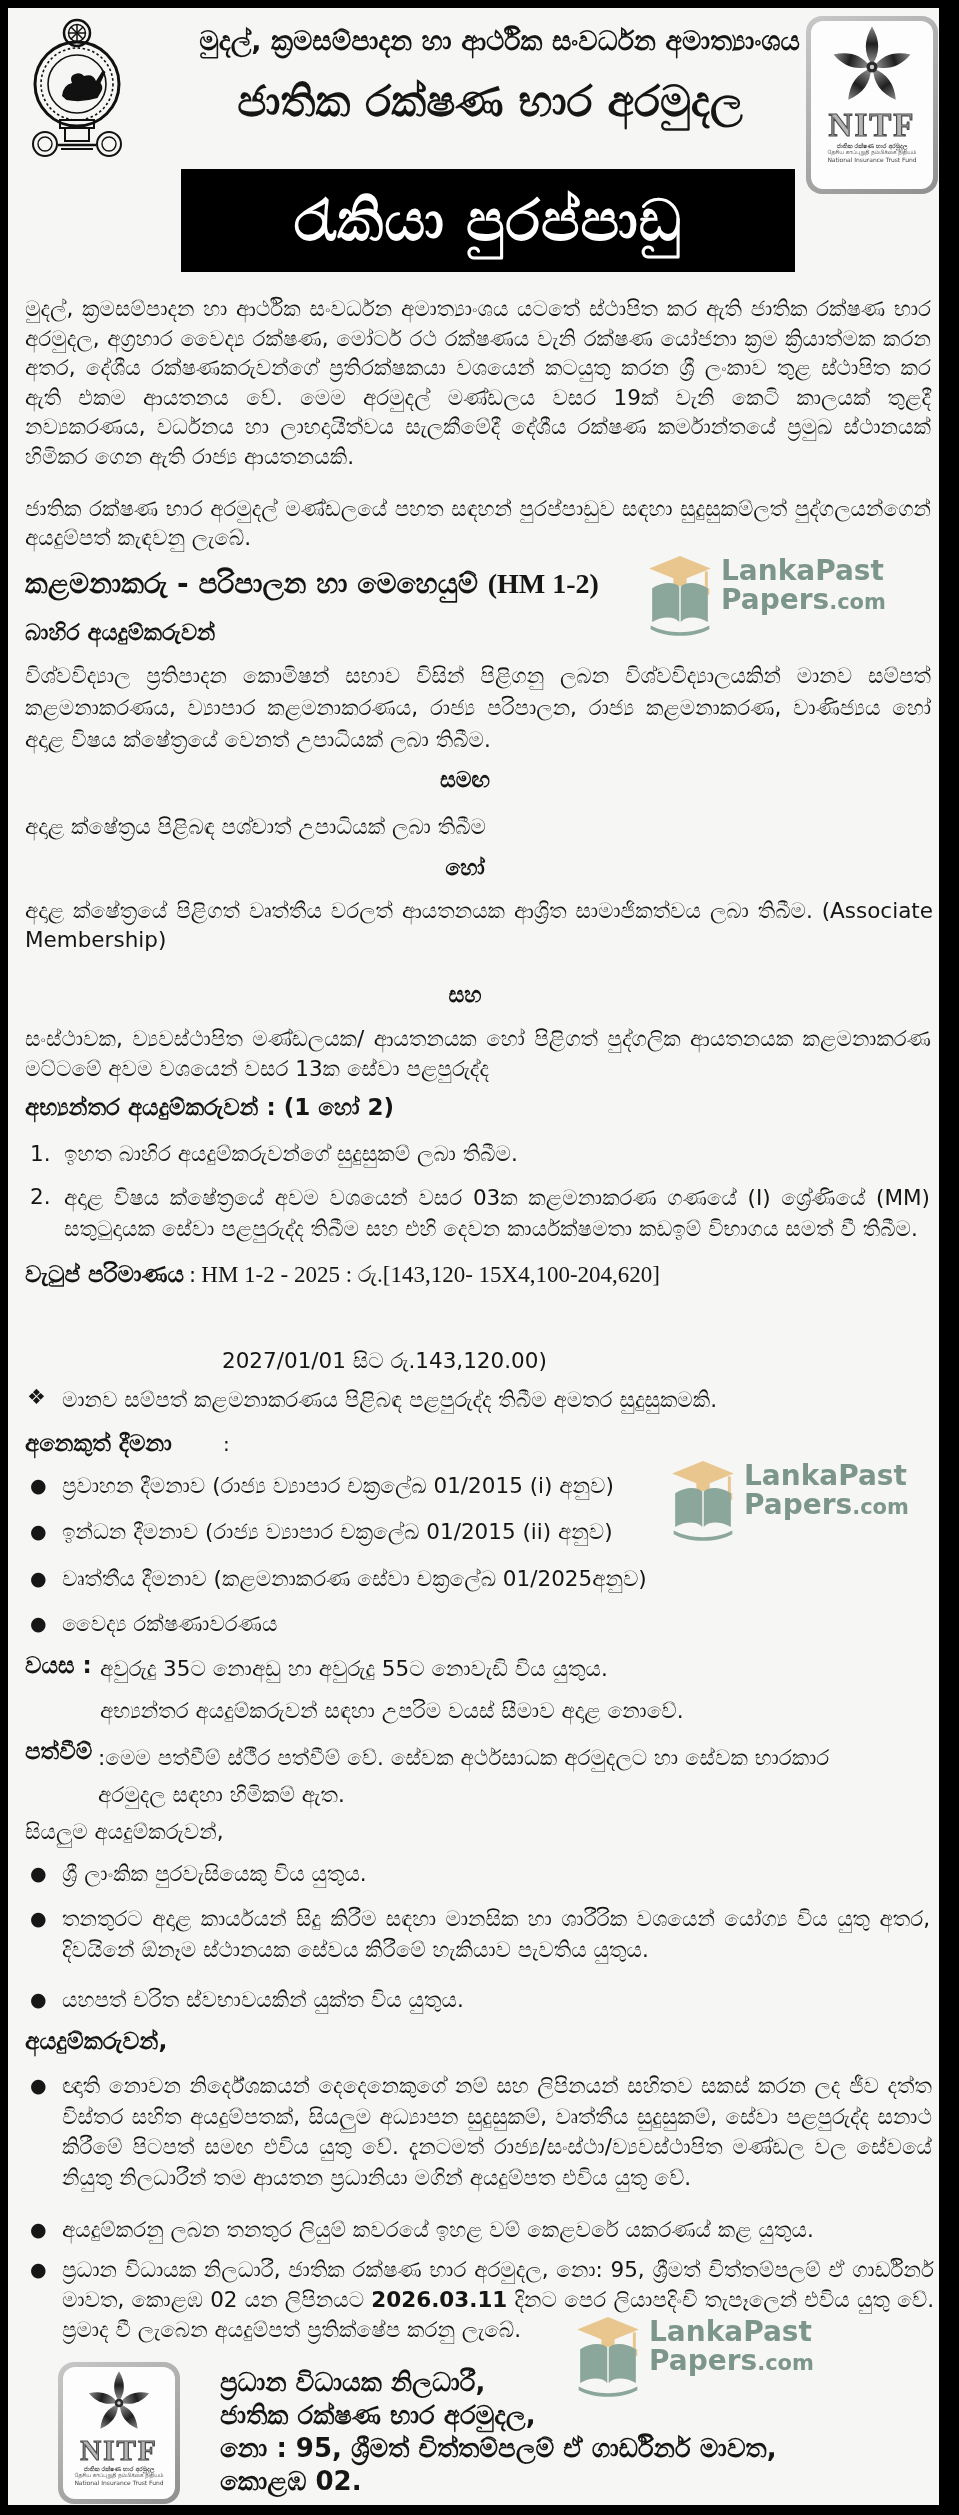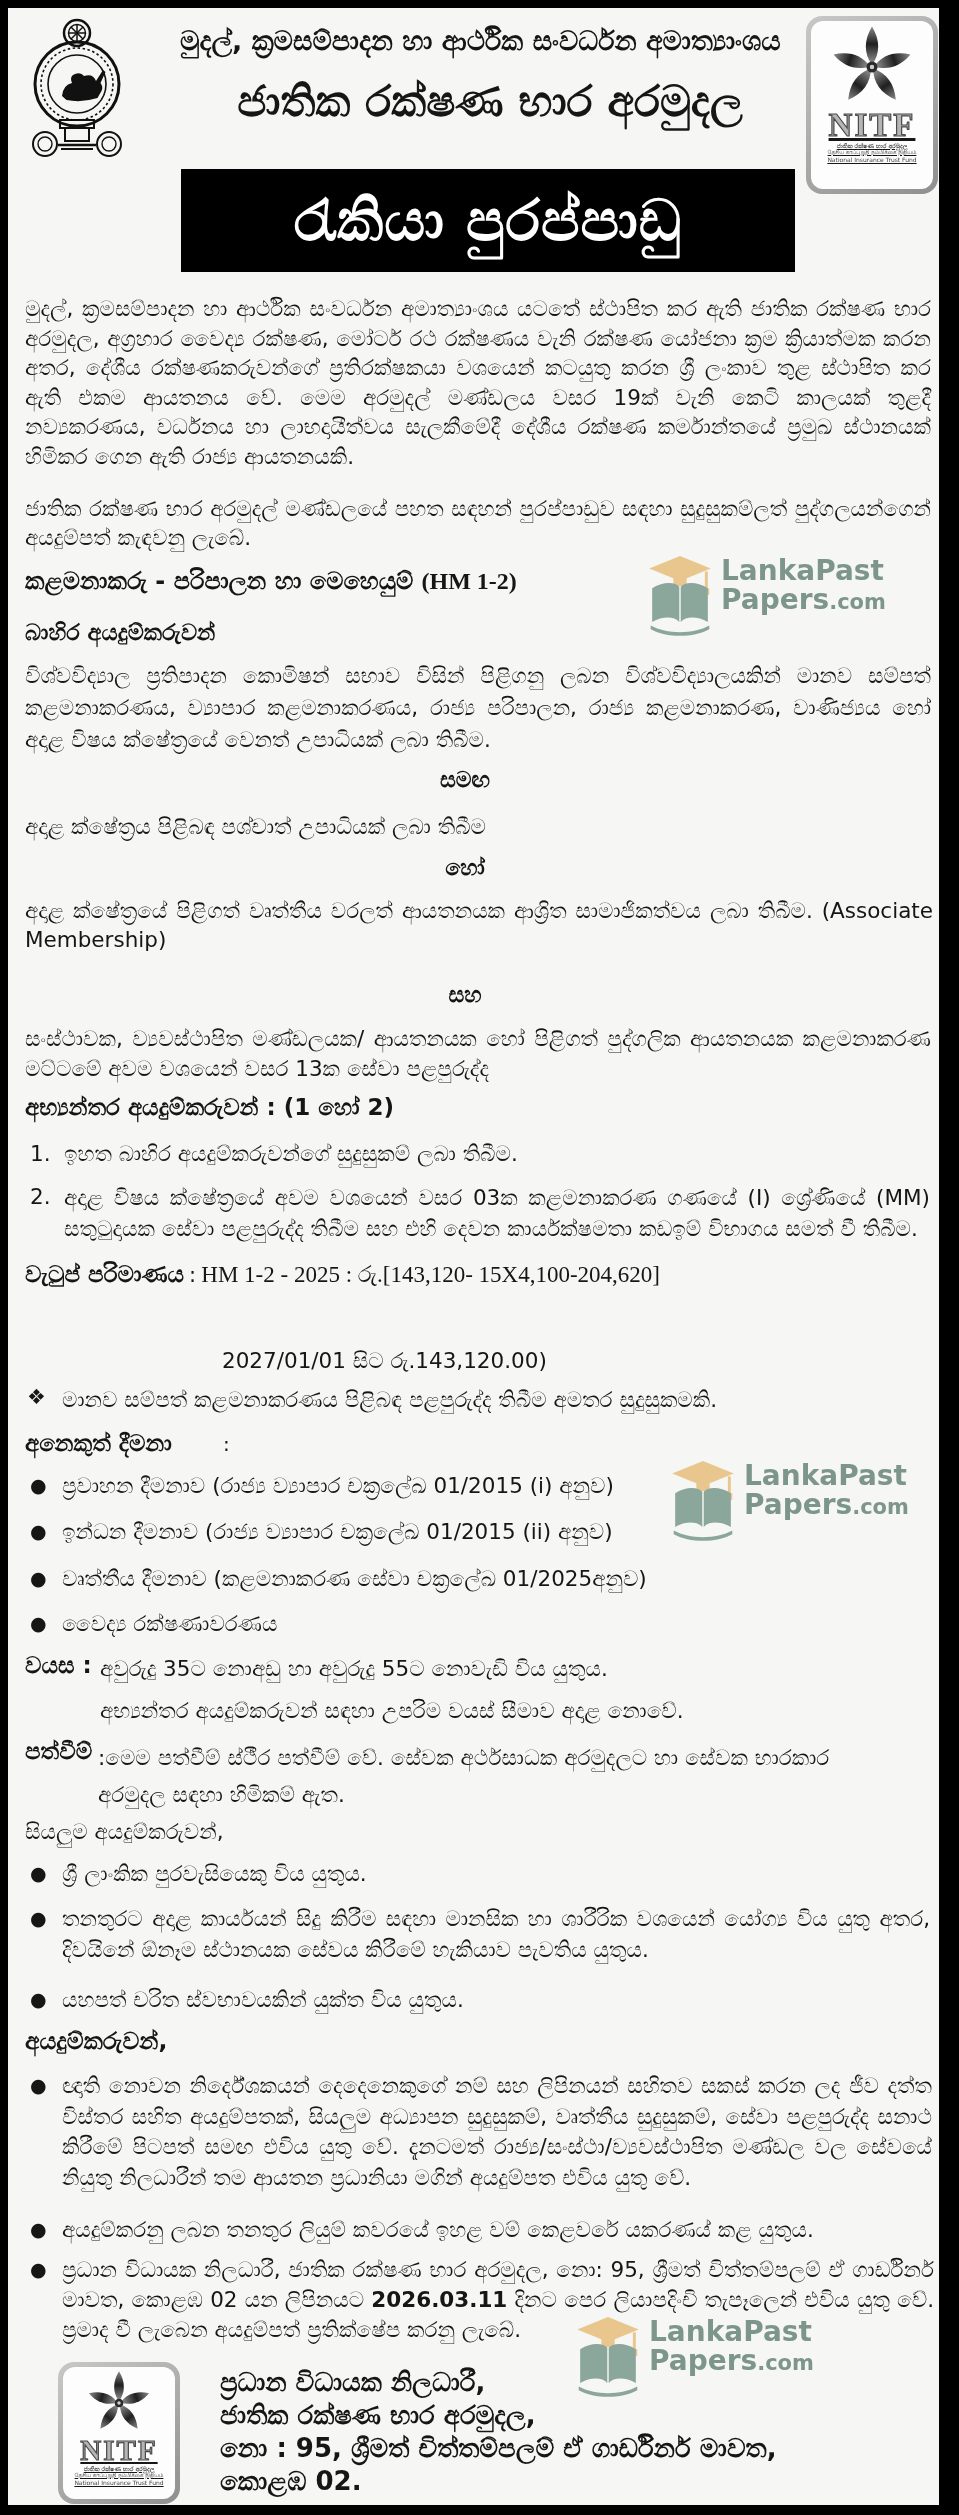--- a/index.html
+++ b/index.html
@@ -8,31 +8,31 @@
   .paper{position:absolute;left:8px;top:8px;width:931px;height:2497px;background:#f6f6f4;}
   .b{position:absolute;}
   .j{text-align:justify;}
   .ctr{text-align:center;}
   .bold{font-weight:800;}
   .body-txt{font-size:21.5px;line-height:29px;}
   .h-sin{font-weight:800;font-size:23px;}
   .serif{font-family:"Liberation Serif","DejaVu Serif",serif;}
   .banner{background:#000;color:#fff;font-weight:900;font-size:57px;line-height:103px;
           text-align:center;letter-spacing:1px;}
-  .ministry{font-weight:800;font-size:27px;line-height:1.25;text-align:left;}
+  .ministry{font-weight:800;font-size:27px;line-height:1.25;text-align:right;}
   .orgname{font-weight:900;font-size:43px;text-align:center;}
   .bullet-dot{font-size:19px;line-height:29px;}
   .wm{display:flex;gap:4px;align-items:flex-start;}
   .wm-txt{line-height:1.04;font-weight:800;color:#7d968c;}
   .wm-l1{font-size:28px;}
   .wm-l2{font-size:28px;}
   .wm-suffix{font-size:21px;}
   .nitf{background:linear-gradient(145deg,#c8c8c8,#8f8f8f);border-radius:16px;padding:5px;box-sizing:border-box;}
   .nitf-in{background:#fdfdfd;border-radius:12px;width:100%;height:100%;box-sizing:border-box;
-           display:flex;flex-direction:column;align-items:center;justify-content:flex-start;overflow:hidden;text-decoration:underline;}
+           display:flex;flex-direction:column;align-items:center;justify-content:flex-start;overflow:hidden;}
   .nitf-acr{font-family:"Liberation Serif","DejaVu Serif",serif;font-weight:700;color:#b5b5b5;
             -webkit-text-stroke:1.2px #4a4a4a;letter-spacing:2px;line-height:1;}
   .nitf-cap{text-align:center;color:#3e3e3e;line-height:1.2;}
   .nitf-lg{left:806px;top:16px;width:132px;height:178px;}
   .nitf-sm{left:58px;top:2362px;width:122px;height:142px;}
   .nitf-lg .nitf-acr{font-size:33px;margin-top:-4px;}
   .nitf-sm .nitf-acr{font-size:29px;margin-top:-3px;}
   .cap-si{font-size:6px;font-weight:700;}
   .cap-ta{font-size:5.5px;}
   .cap-en{font-size:6px;}
@@ -102,21 +102,21 @@
       <div class="nitf-cap cap-ta">தேசிய காப்புறுதி நம்பிக்கை நிதியம்</div>
       <div class="nitf-cap cap-en">National Insurance Trust Fund</div>
     </div>
   </div>
 
   <div class="b banner" style="left:181px;top:169px;width:614px;height:103px">රැකියා පුරප්පාඩු</div>
 
   <div class="b body-txt j" style="left:25px;top:294px;width:906px;line-height:29.5px">මුදල්, ක්‍රමසම්පාදන හා ආර්ථික සංවර්ධන අමාත්‍යාංශය යටතේ ස්ථාපිත කර ඇති ජාතික රක්ෂණ භාර අරමුදල, අග්‍රහාර වෛද්‍ය රක්ෂණ, මෝටර් රථ රක්ෂණය වැනි රක්ෂණ යෝජනා ක්‍රම ක්‍රියාත්මක කරන අතර, දේශීය රක්ෂණකරුවන්ගේ ප්‍රතිරක්ෂකයා වශයෙන් කටයුතු කරන ශ්‍රී ලංකාව තුළ ස්ථාපිත කර ඇති එකම ආයතනය වේ. මෙම අරමුදල් මණ්ඩලය වසර 19ක් වැනි කෙටි කාලයක් තුළදී නව්‍යකරණය, වර්ධනය හා ලාභදායීත්වය සැලකීමේදී දේශීය රක්ෂණ කර්මාන්තයේ ප්‍රමුඛ ස්ථානයක් හිමිකර ගෙන ඇති රාජ්‍ය ආයතනයකි.</div>
   <div class="b body-txt j" style="left:25px;top:494px;width:906px">ජාතික රක්ෂණ භාර අරමුදල් මණ්ඩලයේ පහත සඳහන් පුරප්පාඩුව සඳහා සුදුසුකම්ලත් පුද්ගලයන්ගෙන් අයදුම්පත් කැඳවනු ලැබේ.</div>
 
-  <div class="b" style="left:25px;top:567px;font-size:24px;font-weight:800">
+  <div class="b" style="left:25px;top:567px;font-size:28px;font-weight:800">
     <span>කළමනාකරු - පරිපාලන හා මෙහෙයුම් </span><span class="serif" style="font-weight:600">(HM 1-2)</span>
   </div>
 
   <div class="b wm" style="left:643px;top:556px">
     <svg viewBox="0 0 100 112" width="74" height="82">
       <polygon points="50,0 92,17 50,34 8,17" fill="#e8c68e"></polygon>
       <rect x="41" y="28" width="18" height="13" fill="#e8c68e"></rect>
       <path d="M86 21 L86 44" stroke="#e8c68e" stroke-width="4"></path>
         <rect x="82" y="44" width="8" height="9" fill="#e8c68e"></rect>
       <path d="M12 44 C28 34 44 36 49 42 L49 90 C42 82 26 82 12 90 Z" fill="#8ba69b"></path>

